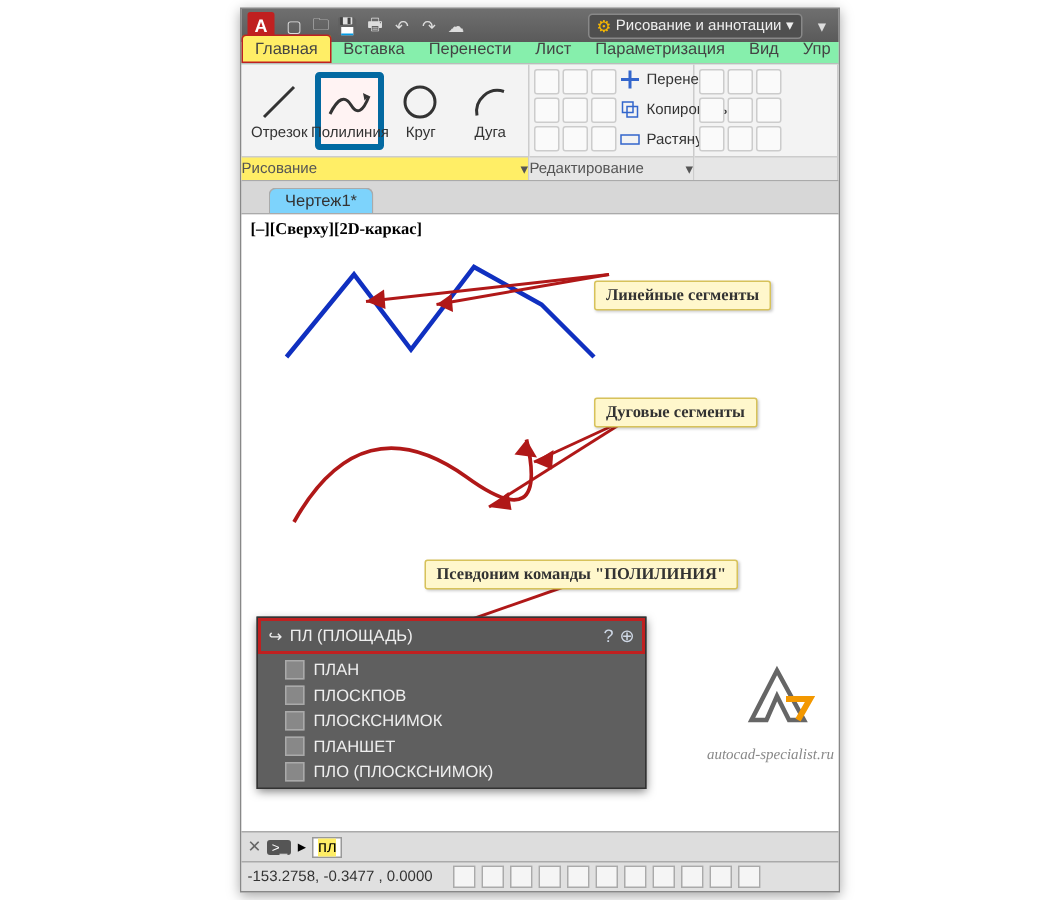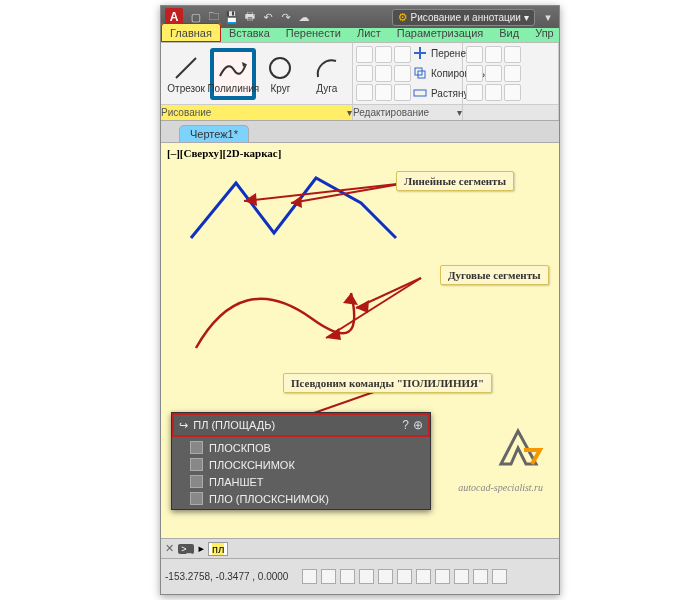--- a/index.html
+++ b/index.html
@@ -28,37 +28,37 @@
   .bigbtn.hi { border:4px solid #0369a1; background:#fff3f3;}
   .editcol { display:flex; flex-direction:column; gap:2px; font-size:10px; color:#333;}
   .editrow { display:flex; align-items:center; gap:3px; height:18px;}
   .micon { width:15px; height:15px;}
   .grid3 { display:grid; grid-template-columns:repeat(3,17px); grid-auto-rows:17px; gap:2px;}
   .grid3 .cell { border:1px solid #ccc; background:#fafafa; border-radius:2px;}
   
   .doctabs { background:#d7d7d7; height:22px; display:flex; align-items:flex-end; padding-left:18px; border-bottom:1px solid #aaa;}
   .doctab { background:#7dd3fc; border:1px solid #aaa; border-bottom:none; border-radius:5px 5px 0 0; padding:2px 10px; font-size:11px; color:#333;}
   
-  .canvas { position:relative; flex:1; background:#fef9c3; overflow:hidden;}
+  .canvas { position:relative; flex:1; background:#ffffff; overflow:hidden;}
   .vp-label { position:absolute; left:6px; top:4px; font:bold 11px Georgia,serif; color:#000;}
   .callout { position:absolute; background:#fff7cc; border:1px solid #d7c25a; border-radius:2px; padding:3px 7px; font:bold 11px Georgia,serif; color:#333; box-shadow:1px 1px 2px rgba(0,0,0,.2);}
   svg.draw { position:absolute; left:0; top:0;}
   
   .cmdbox { position:absolute; left:10px; bottom:28px; width:260px; background:#5f5f5f; color:#eee; font-size:11px; border:1px solid #333; box-shadow:0 2px 6px rgba(0,0,0,.5);}
   .cmdhead { display:flex; align-items:center; gap:5px; padding:3px 5px; background:#5a5a5a; border:2px solid #c02020;}
   .cmdhead .qm { margin-left:auto; color:#cfd8e6; font-size:12px; display:flex; gap:4px;}
   .cmdlist { padding:2px 0;}
   .cmditem { display:flex; align-items:center; gap:6px; padding:2px 8px 2px 18px;}
   .cmditem .ci { width:13px; height:13px; background:#888; border:1px solid #aaa;}
   
-  .status { height:36px; background:#e0e0e0; border-top:1px solid #aaa; display:flex; align-items:center; gap:4px; padding:0 4px; font-size:10px; color:#333;}
+  .status { height:20px; background:#e0e0e0; border-top:1px solid #aaa; display:flex; align-items:center; gap:4px; padding:0 4px; font-size:10px; color:#333;}
   .cmdline { height:20px; background:#ddd; border-top:1px solid #aaa; display:flex; align-items:center; padding:0 4px; font-size:11px; gap:4px;}
   .cmd-input-wrap { background:#fff; border:1px solid #999; padding:0 3px; display:flex; align-items:flex-end;}
   .cmd-input-wrap span.hi { background:#ffee66;}
-  .watermark { position:absolute; right:16px; bottom:45px; font:italic 10px Georgia; color:#888;text-align:right;}
+  .watermark { position:absolute; right:3px; bottom:45px; font:italic 10px Georgia; color:#888;text-align:right;}
   .logo-a { position:absolute; right:15px; bottom:70px;}
   .stico { width:15px; height:15px; border:1px solid #aaa; background:#f5f5f5;}
 </style>
 </head>
 <body>
 
 <div class="frame">
   <div class="window">
 
     <div class="titlebar">
@@ -213,36 +213,40 @@
 
         <line x1="260" y1="135" x2="165" y2="195" stroke="#b01818" stroke-width="2"></line>
           <polygon points="165,195 178,185 180,197" fill="#b01818"></polygon>
         <line x1="260" y1="135" x2="195" y2="165" stroke="#b01818" stroke-width="2"></line>
           <polygon points="195,165 208,157 207,170" fill="#b01818"></polygon>
 
         <line x1="230" y1="243" x2="130" y2="278" stroke="#b01818" stroke-width="2"></line>
           <polygon points="130,278 143,269 144,282" fill="#b01818"></polygon>
       </svg>
 
-      <div class="callout" style="left:235px; top:28px;">Линейные сегменты</div>
-      <div class="callout" style="left:235px; top:122px;margin-left:44px;">Дуговые сегменты</div>
+      <div class="callout" style="left:235px; top:44px;">Линейные сегменты</div>
+      <div class="callout" style="left:235px; top:122px;">Дуговые сегменты</div>
       <div class="callout" style="left:122px; top:230px;">Псевдоним команды "ПОЛИЛИНИЯ"</div>
 
       <div class="cmdbox">
         <div class="cmdhead">
           <span>↪</span>
           <span>ПЛ (ПЛОЩАДЬ)</span>
           <span class="qm">
               <span>?</span>
               <span>⊕</span>
             </span>
         </div>
         <div class="cmdlist">
           <div class="cmditem">
               <span class="ci"></span>
+              <span>ПЛАН</span>
+            </div>
+          <div class="cmditem">
+              <span class="ci"></span>
               <span>ПЛОСКПОВ</span>
             </div>
           <div class="cmditem">
               <span class="ci"></span>
               <span>ПЛОСКСНИМОК</span>
             </div>
           <div class="cmditem">
               <span class="ci"></span>
               <span>ПЛАНШЕТ</span>
             </div>

